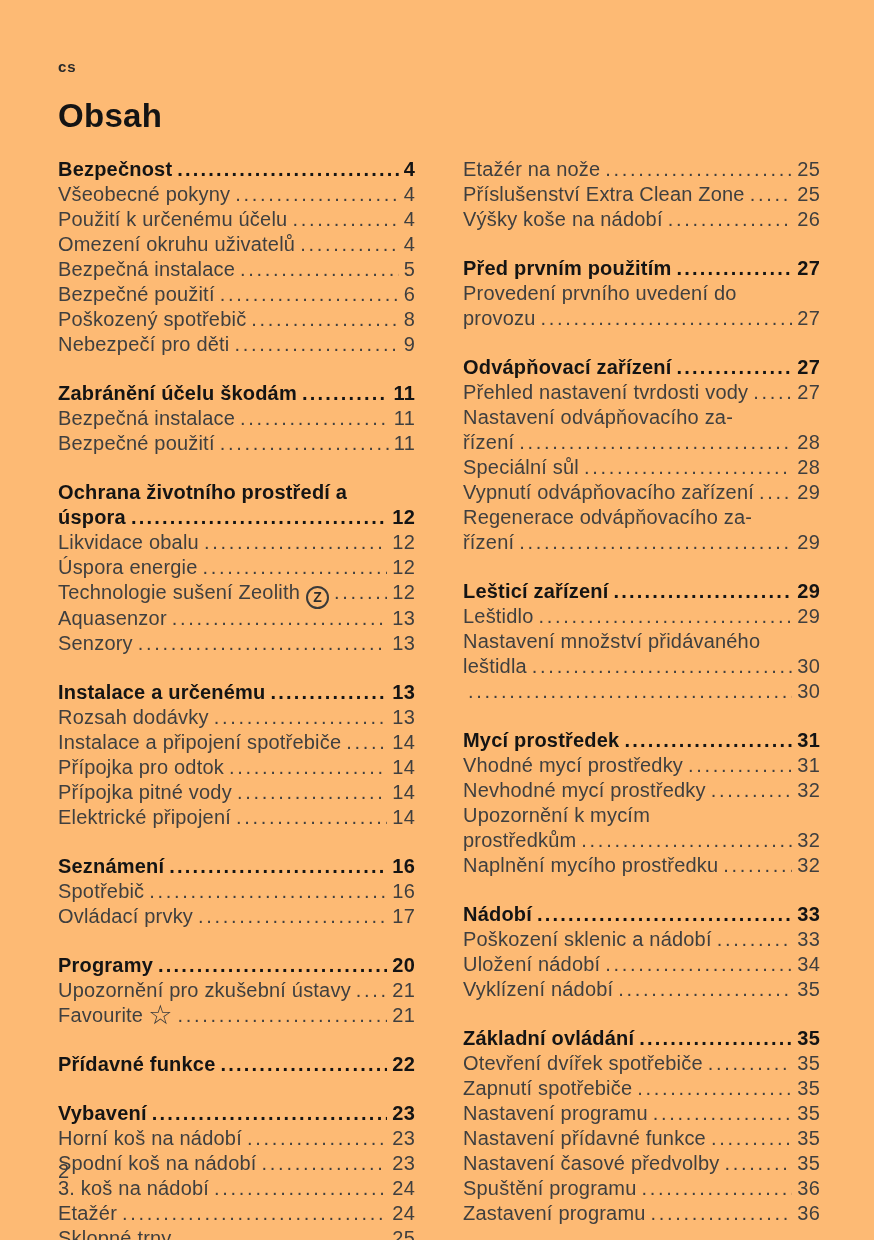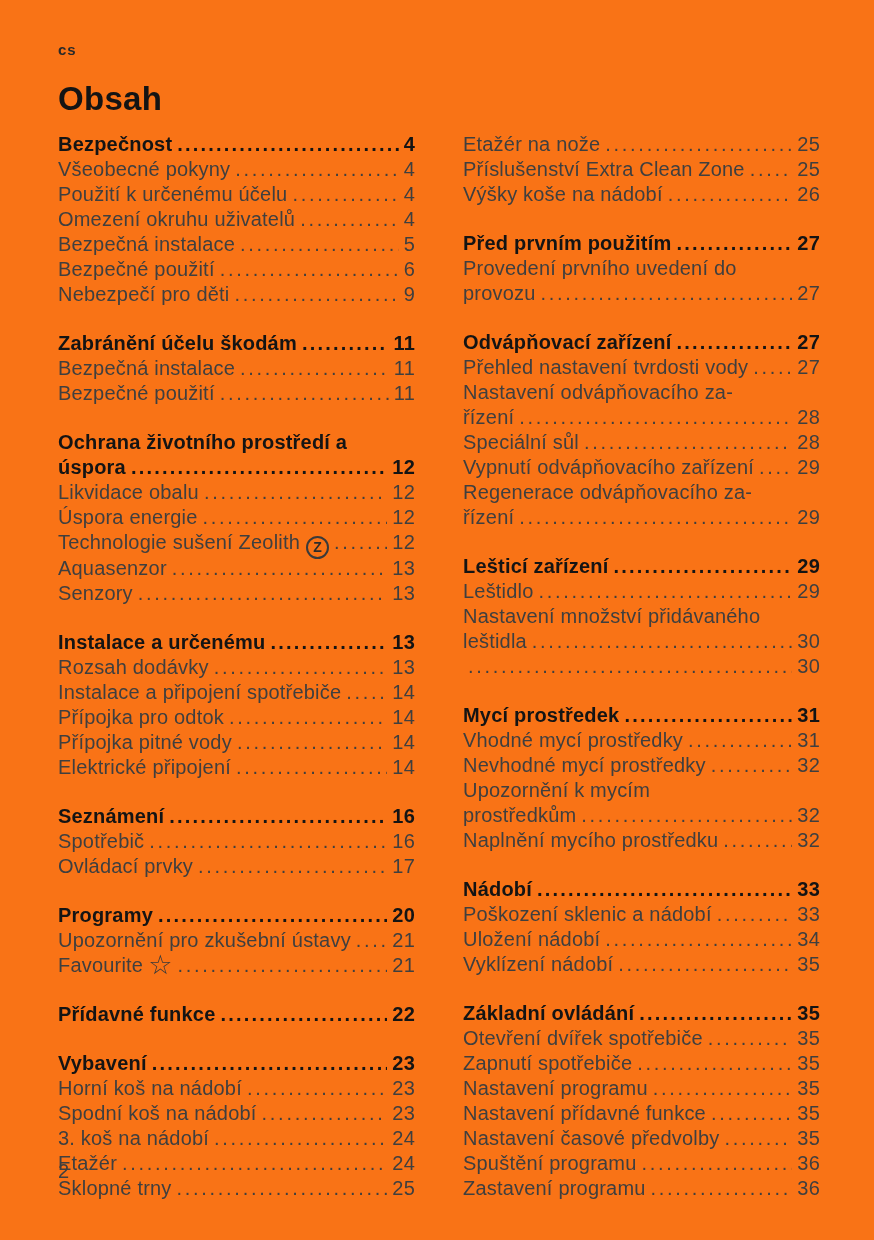--- a/index.html
+++ b/index.html
@@ -4,23 +4,23 @@
 <style>
   html, body {
     margin: 0;
     padding: 0;
     background: #ffffff;
   }
   .page {
     position: relative;
     width: 874px;
     height: 1240px;
-    background: #f97316;
+    background: #fdba74;
     box-sizing: border-box;
-    padding: 41px 54px 0 58px;
+    padding: 58px 54px 0 58px;
     font-family: "Liberation Sans", "DejaVu Sans", sans-serif;
     color: #3f3f3f;
     overflow: hidden;
   }
   .lang-tag {
     font-size: 15px;
     font-weight: bold;
     color: #2a2a2a;
     letter-spacing: 0.8px;
   }
@@ -44,21 +44,21 @@
   .entry {
     font-size: 20px;
     line-height: 25px;
     letter-spacing: 0.2px;
   }
   .entry.heading {
     font-weight: bold;
     color: #141414;
     margin-top: 24px;
   }
-  .col > .entry:first-child { margin-top: 0; }
+  .col > .entry:first-child { margin-top: 8px; }
   .row {
     display: flex;
     align-items: baseline;
   }
   .pre-line { white-space: nowrap; }
   .label { white-space: nowrap; }
   .dots {
     flex: 1 1 auto;
     overflow: hidden;
     white-space: nowrap;
@@ -155,20 +155,27 @@
   </div>
         <div class="entry">
     <div class="row">
       <span class="label">Bezpečné použití</span>
       <span class="dots"></span>
       <span class="page-num">6</span>
     </div>
   </div>
         <div class="entry">
     <div class="row">
+      <span class="label">Poškozený spotřebič</span>
+      <span class="dots"></span>
+      <span class="page-num">8</span>
+    </div>
+  </div>
+        <div class="entry">
+    <div class="row">
       <span class="label">Nebezpečí pro děti</span>
       <span class="dots"></span>
       <span class="page-num">9</span>
     </div>
   </div>
         <div class="entry heading">
     <div class="row">
       <span class="label">Zabránění účelu škodám</span>
       <span class="dots"></span>
       <span class="page-num">11</span>

